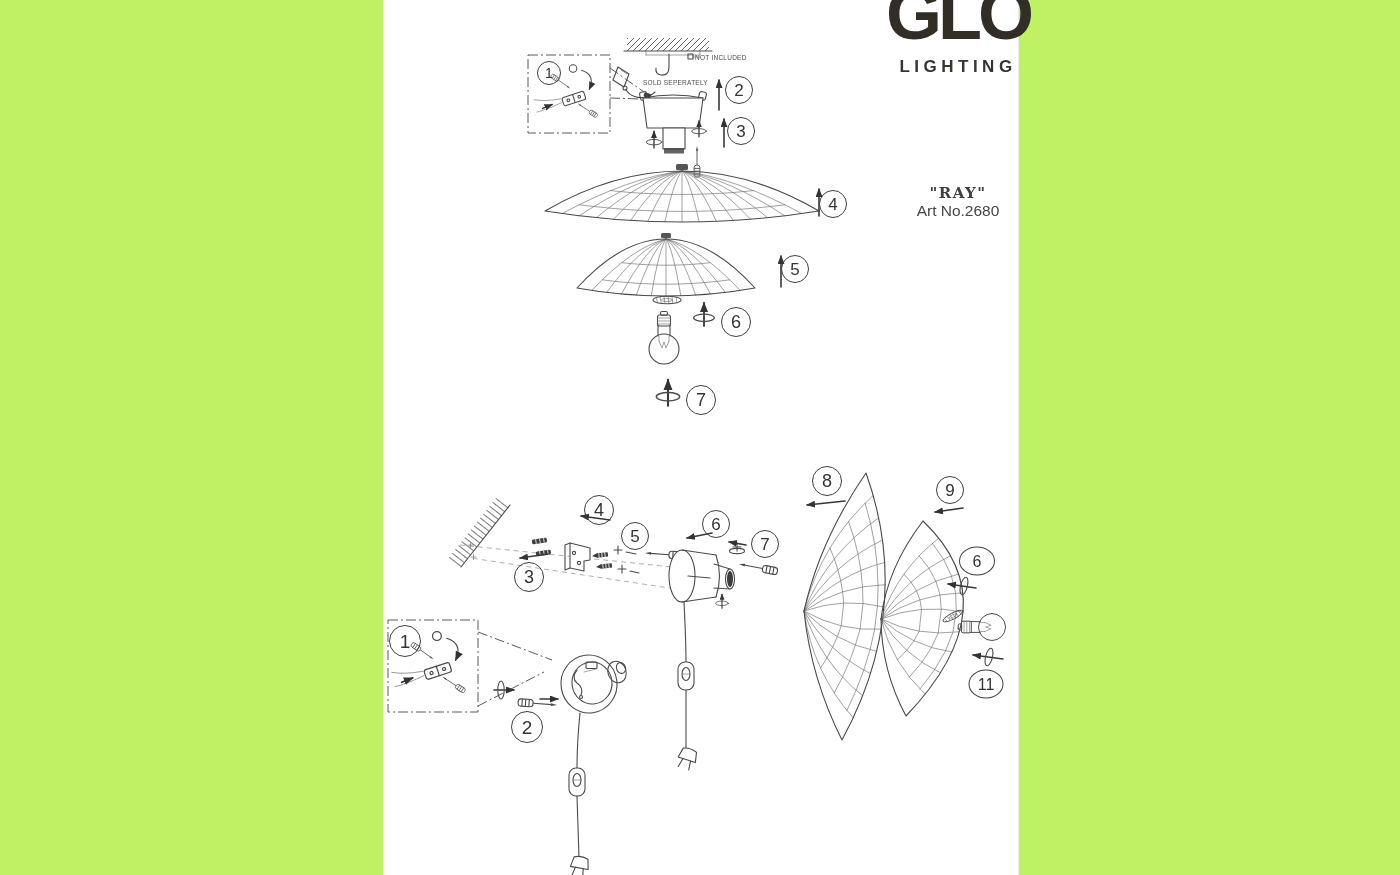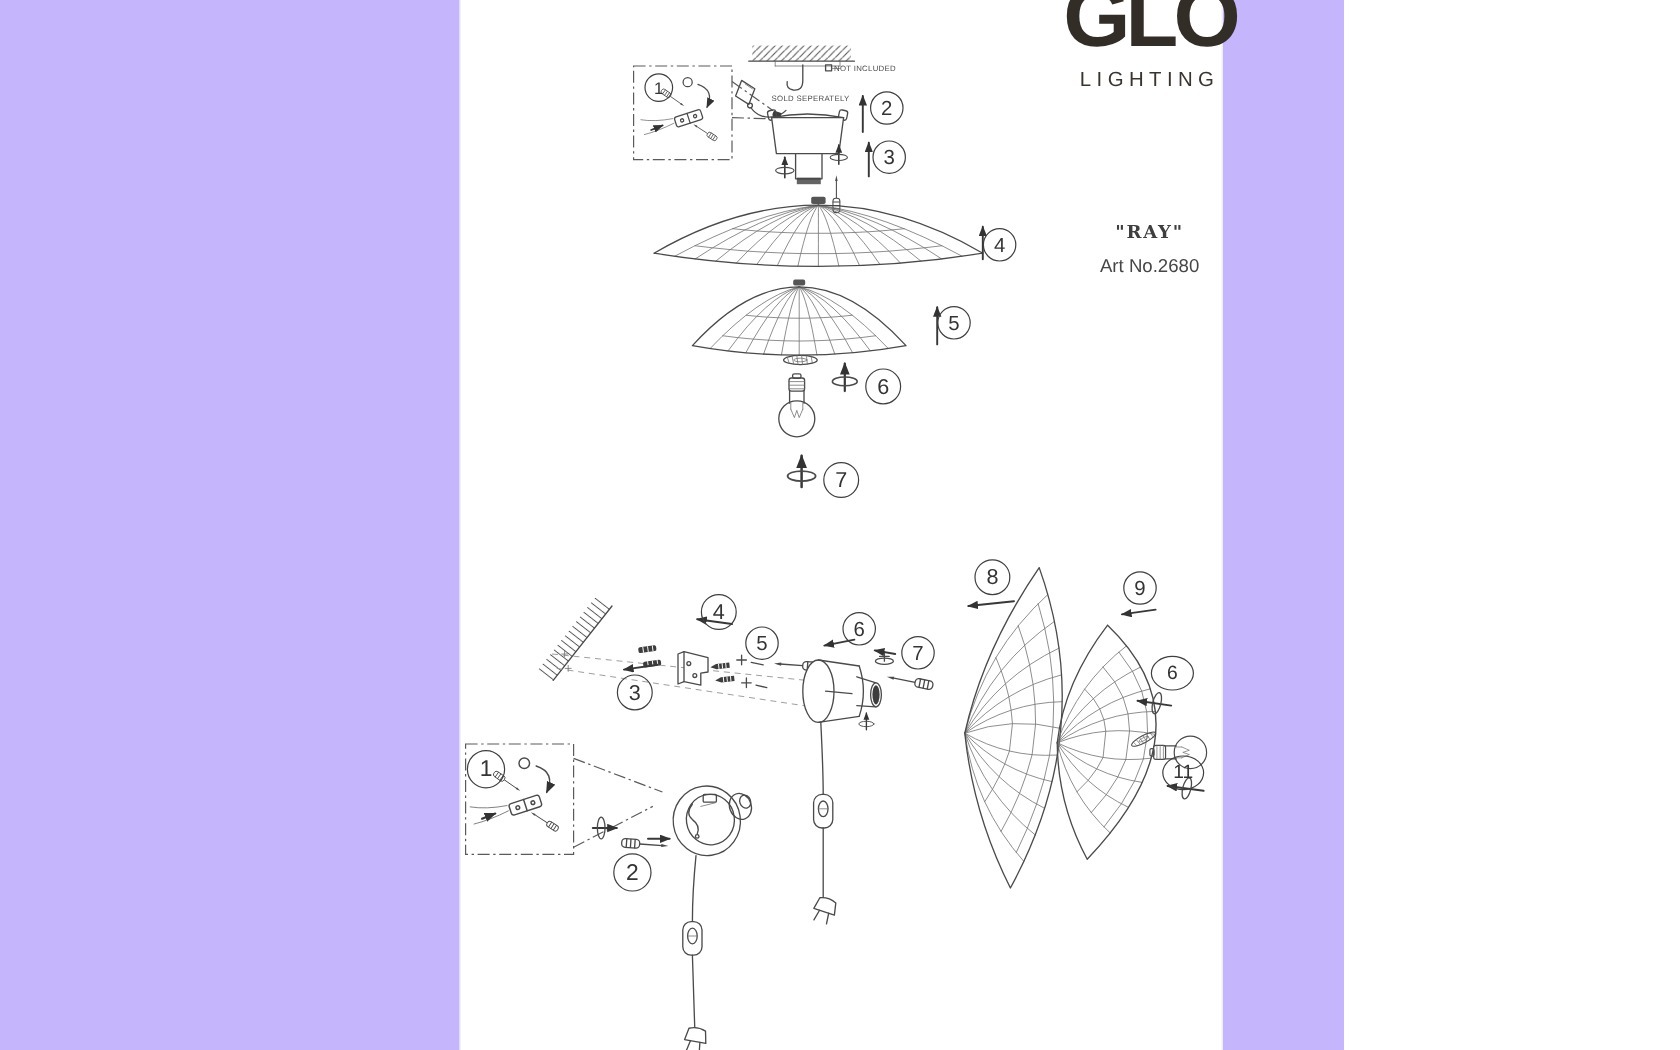--- a/index.html
+++ b/index.html
@@ -1,16 +1,16 @@
 <!DOCTYPE html>
 <html><head>
 <meta charset="utf-8">
 <style>
   html,body{margin:0;padding:0;background:#fff}
-  .stage{position:relative;width:1120px;height:875px;background:#c4b5fd;overflow:hidden;
+  .stage{position:relative;width:1400px;height:875px;background:#bef264;overflow:hidden;
          font-family:"Liberation Sans",sans-serif;color:#3c3c3c}
   .page{position:absolute;left:383px;top:0;width:634px;height:875px;background:#fff;
         border-left:1px solid #ededed;border-right:1px solid #ededed}
   svg.art{position:absolute;left:0;top:0}
   
   .ln{fill:none;stroke:#4a4a4a;stroke-width:1.1;stroke-linecap:round;stroke-linejoin:round}
   .lnW{fill:#fff;stroke:#4a4a4a;stroke-width:1.1;stroke-linejoin:round}
   .thin{fill:none;stroke:#6d6d6d;stroke-width:.65;stroke-linecap:round}
   .ar{fill:none;stroke:#383838;stroke-width:1.6;stroke-linecap:round}
   .dk{fill:#3d3d3d;stroke:none}
@@ -18,24 +18,24 @@
   .dash{fill:none;stroke:#9a9a9a;stroke-width:.8;stroke-dasharray:5 4}
   .dd{fill:none;stroke:#5a5a5a;stroke-width:1;stroke-dasharray:10 3 2 3}
   
   .badge{position:absolute;transform:translate(-50%,-50%);border:1.6px solid #3f3f3f;
          border-radius:50%;display:flex;align-items:center;justify-content:center;
          color:#343434;line-height:1;background:transparent;font-weight:400}
   .tiny-label{position:absolute;font-size:6.5px;color:#4c4c4c;letter-spacing:.25px;white-space:nowrap}
   
   .logo{position:absolute;left:858px;top:-14px;width:200px;text-align:center;color:#332d27}
   .logo .big{font-size:72px;font-weight:800;line-height:.8;letter-spacing:-4px}
-  .logo .tag{margin-top:13px;font-size:17px;letter-spacing:4.5px;font-weight:400;color:#39342d}
+  .logo .tag{margin-top:13px;font-size:17px;letter-spacing:4.5px;font-weight:700;color:#39342d}
   .product{position:absolute;left:872px;top:184px;width:172px;text-align:center;color:#3f3f3f}
   .product .nm{font-family:"DejaVu Serif",serif;font-weight:700;font-size:15px;letter-spacing:1.5px}
-  .product .art{font-size:15.5px;margin-top:12px;color:#464646}
+  .product .art{font-size:15.5px;margin-top:0;color:#464646}
 </style>
 </head>
 <body>
 
 <div class="stage">
   <div class="page"></div>
 
   <svg class="art" width="1400" height="875" viewBox="0 0 1400 875">
     <defs>
       <marker id="ah" markerWidth="10" markerHeight="8" refX="8" refY="3.5" orient="auto" markerUnits="userSpaceOnUse">
@@ -313,14 +313,14 @@
   <div class="badge" style="left:405px;top:641px;width:30px;height:30px;font-size:19px">1</div>
   <div class="badge" style="left:527px;top:727px;width:30px;height:30px;font-size:19px">2</div>
   <div class="badge" style="left:529px;top:577px;width:28px;height:28px;font-size:18px">3</div>
   <div class="badge" style="left:599px;top:510px;width:28px;height:28px;font-size:18px">4</div>
   <div class="badge" style="left:635px;top:536px;width:26px;height:26px;font-size:17px">5</div>
   <div class="badge" style="left:716px;top:524px;width:26px;height:26px;font-size:17px">6</div>
   <div class="badge" style="left:765px;top:544px;width:26px;height:26px;font-size:17px">7</div>
   <div class="badge" style="left:827px;top:481px;width:28px;height:28px;font-size:18px">8</div>
   <div class="badge" style="left:950px;top:490px;width:26px;height:26px;font-size:17px">9</div>
   <div class="badge" style="left:977px;top:561px;width:34px;height:27px;font-size:16px">6</div>
-  <div class="badge" style="left:986px;top:644px;width:33px;height:27px;font-size:16px">11</div>
+  <div class="badge" style="left:986px;top:684px;width:33px;height:27px;font-size:16px">11</div>
 </div>
 
 </body></html>

